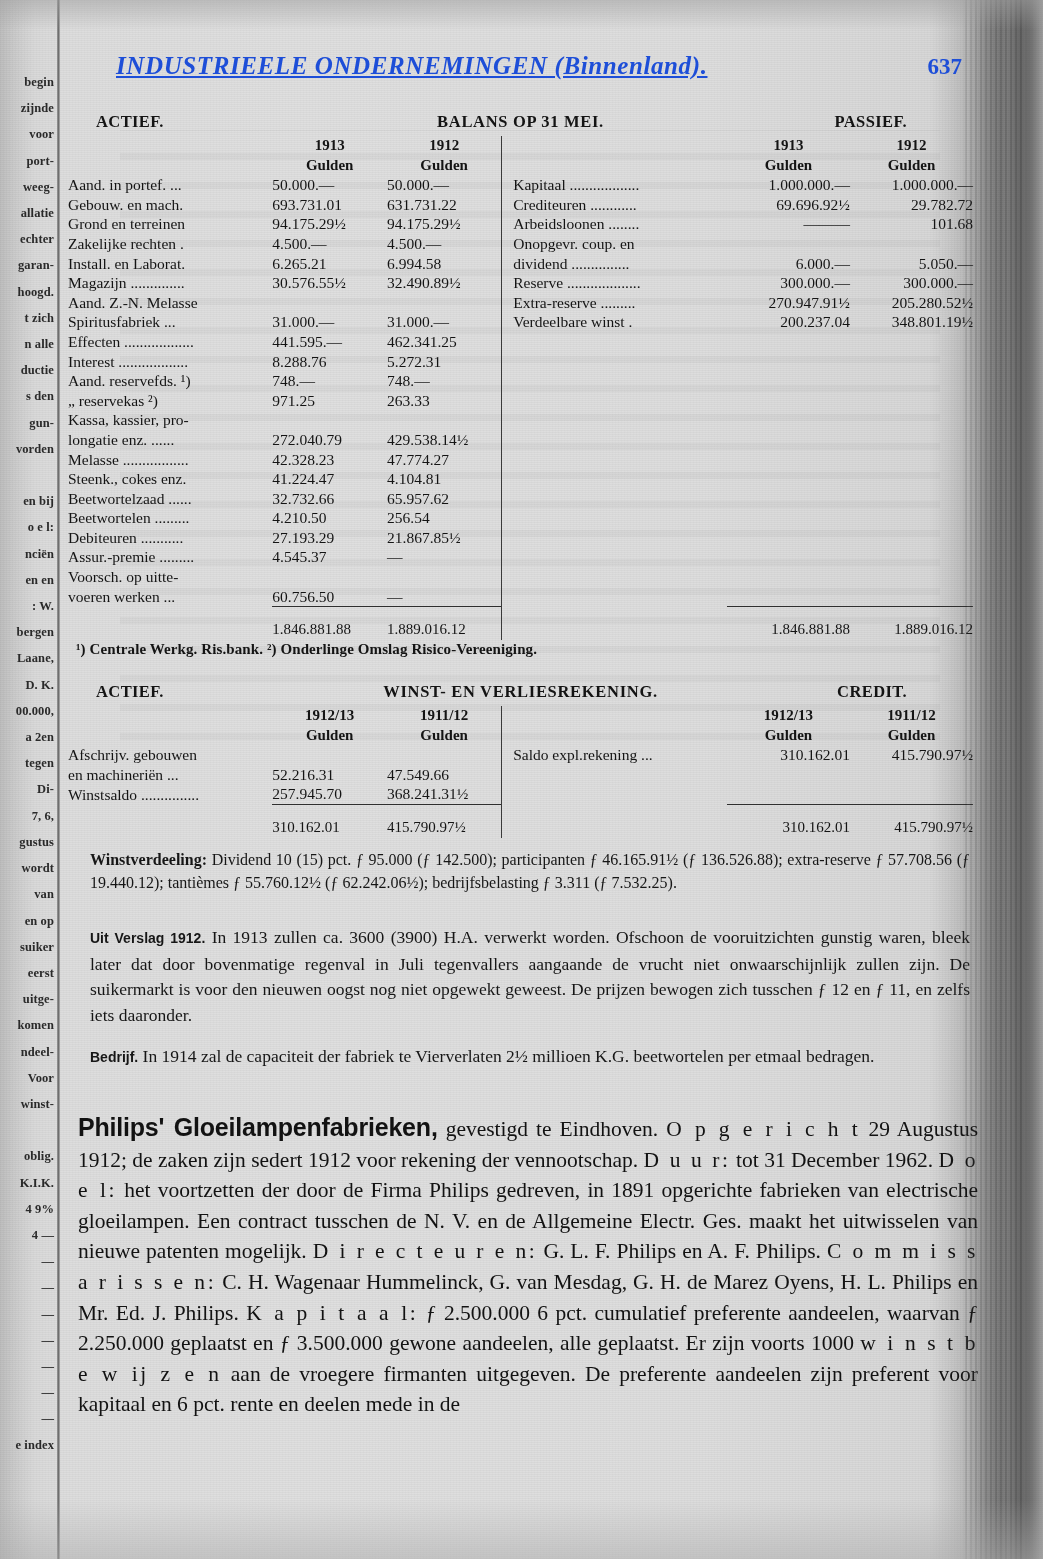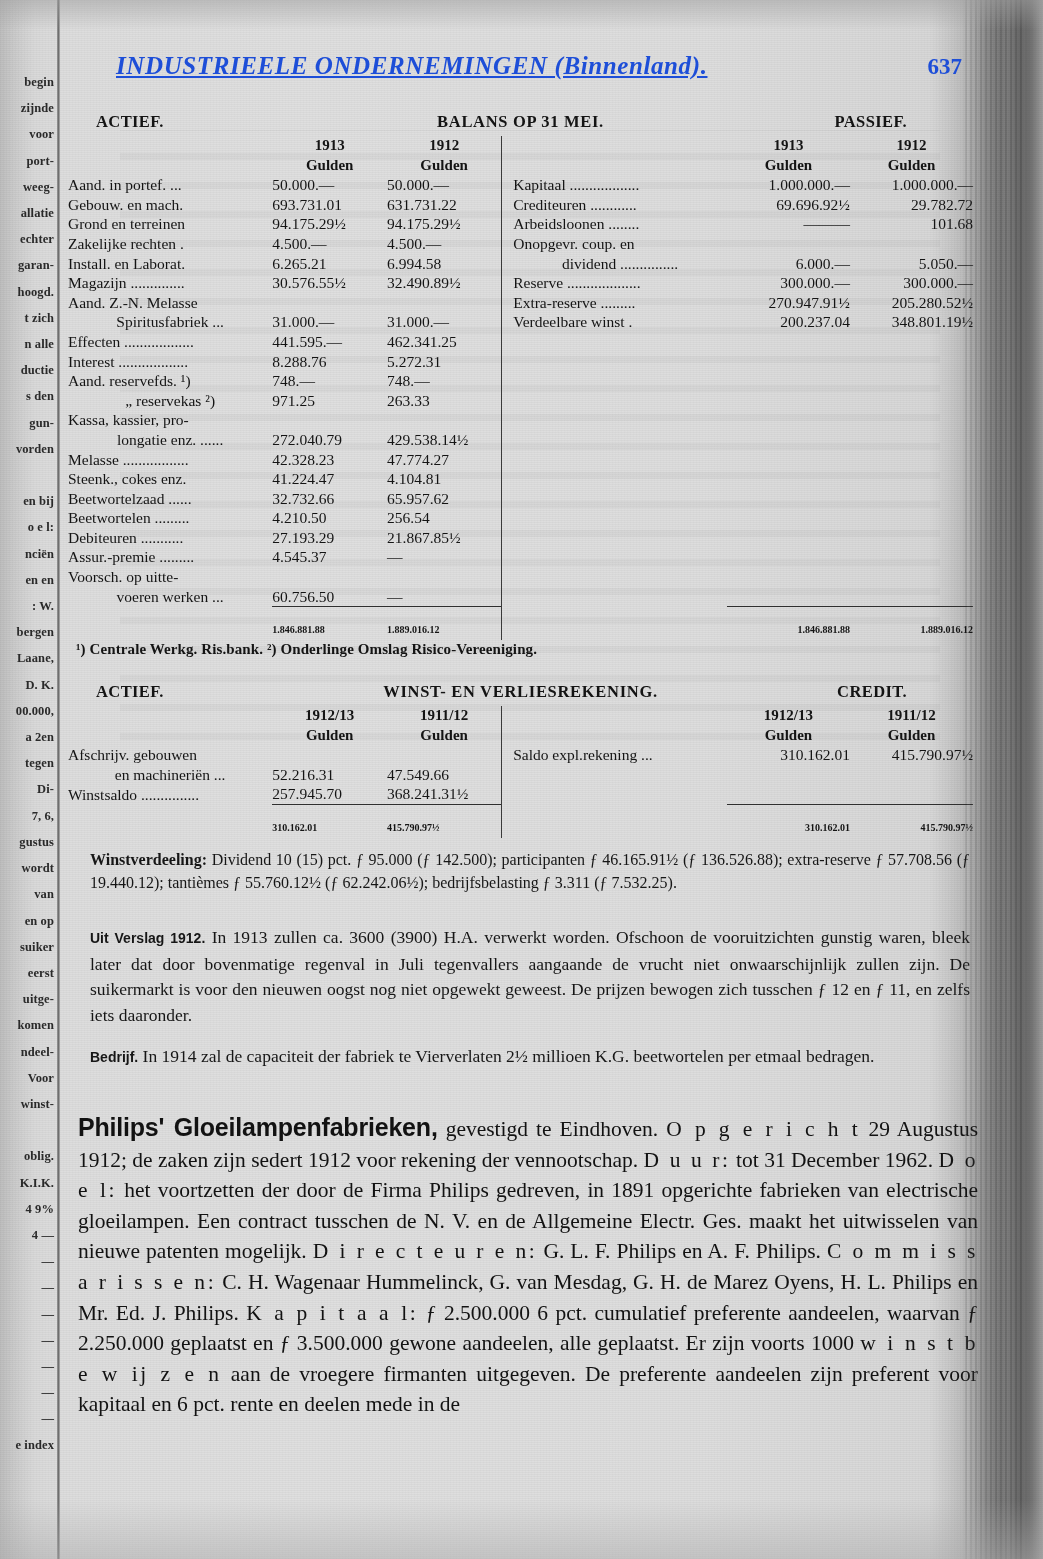--- a/index.html
+++ b/index.html
@@ -90,23 +90,23 @@
   col.c-num2 { width:118px; }
 
   td.lab  { padding-left:28px; }
   td.lab2 { padding-left:10px; }
   td.num  { text-align:left; padding-right:4px; }
   td.num2 { text-align:right; padding-right:2px; }
   td.hdr  { text-align:center; font-weight:bold; font-size:15px; padding-bottom:1px; }
   td.divider {
     border-left:1.6px solid #3a3a3a;
   }
-  td.sub { padding-left:50px;text-align:center; }
-
-  tr.total td { padding-top:13px; font-size:10px;font-weight:bold; }
+  td.sub { padding-left:50px; }
+
+  tr.total td { padding-top:13px; font-size:15px; }
   td.ruled { border-top:1.6px solid #2f2f2f; }
 
   .fnote {
     position:relative; margin-top:1px; font-size:15px; font-weight:bold;
     padding-left:8px; letter-spacing:.1px;
   }
 
   
   #winst { top:682px; }
 

